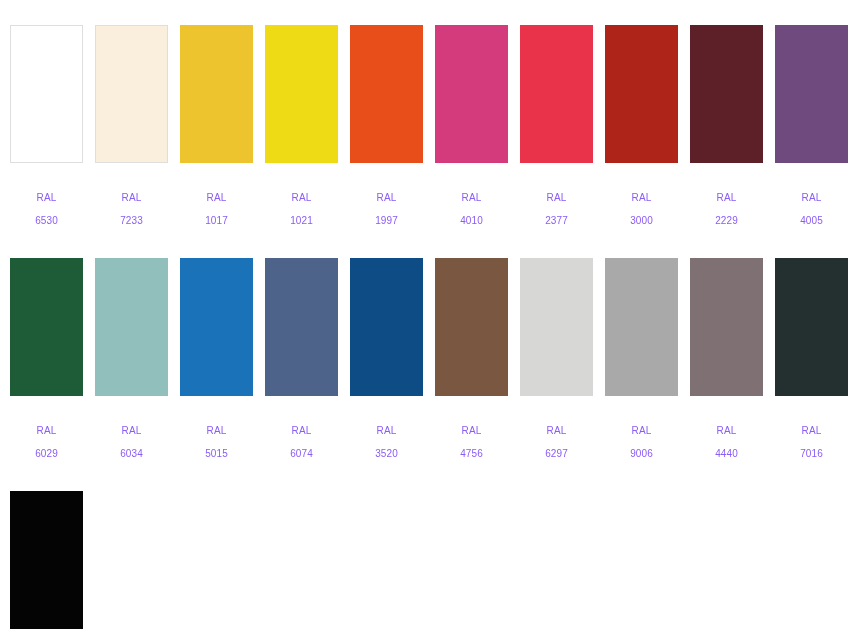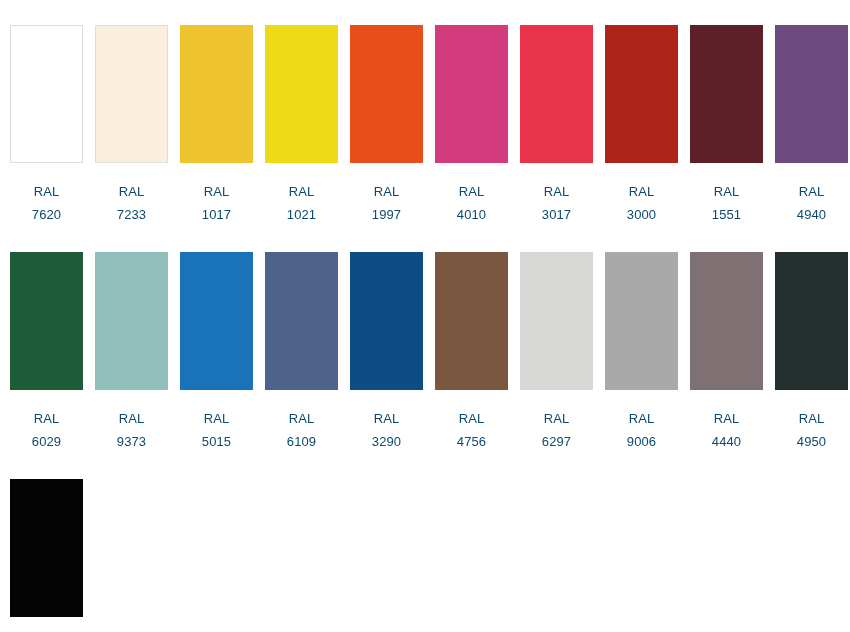--- a/index.html
+++ b/index.html
@@ -43,43 +43,43 @@
   .swatch-chip {
     width: 73px;
     height: 138px;
     box-sizing: border-box;
     display: block;
   }
   .swatch-chip.bordered {
     border: 1px solid #dededc;
   }
   .swatch-label {
-    margin-top: 17px;
+    margin-top: 23px;
     width: 100%;
     text-align: center;
-    color: #0c4a6e;
-    font-size: 13px;
+    color: #8b5cf6;
+    font-size: 10px;
     line-height: 23px;
     font-family: "Liberation Sans", sans-serif;
     letter-spacing: 0.1px;
   }
   .swatch-label .lbl-line {
     display: block;
   }
 </style>
 </head>
 <body>
 
 <div id="palette-sheet">
   <div class="swatch-row" id="row-1">
       <div class="swatch-cell">
         <div class="swatch-chip bordered" style="background-color: rgb(255, 255, 255);"></div>
         <div class="swatch-label">
           <span class="lbl-line">RAL</span>
-          <span class="lbl-line">7620</span>
+          <span class="lbl-line">6530</span>
         </div>
       </div>
       <div class="swatch-cell">
         <div class="swatch-chip bordered" style="background-color: rgb(250, 238, 220);"></div>
         <div class="swatch-label">
           <span class="lbl-line">RAL</span>
           <span class="lbl-line">7233</span>
         </div>
       </div>
       <div class="swatch-cell">
@@ -107,79 +107,79 @@
         <div class="swatch-chip" style="background-color: rgb(211, 59, 125);"></div>
         <div class="swatch-label">
           <span class="lbl-line">RAL</span>
           <span class="lbl-line">4010</span>
         </div>
       </div>
       <div class="swatch-cell">
         <div class="swatch-chip" style="background-color: rgb(232, 51, 74);"></div>
         <div class="swatch-label">
           <span class="lbl-line">RAL</span>
-          <span class="lbl-line">3017</span>
+          <span class="lbl-line">2377</span>
         </div>
       </div>
       <div class="swatch-cell">
         <div class="swatch-chip" style="background-color: rgb(175, 36, 24);"></div>
         <div class="swatch-label">
           <span class="lbl-line">RAL</span>
           <span class="lbl-line">3000</span>
         </div>
       </div>
       <div class="swatch-cell">
         <div class="swatch-chip" style="background-color: rgb(94, 32, 40);"></div>
         <div class="swatch-label">
           <span class="lbl-line">RAL</span>
-          <span class="lbl-line">1551</span>
+          <span class="lbl-line">2229</span>
         </div>
       </div>
       <div class="swatch-cell">
         <div class="swatch-chip" style="background-color: rgb(110, 74, 126);"></div>
         <div class="swatch-label">
           <span class="lbl-line">RAL</span>
-          <span class="lbl-line">4940</span>
+          <span class="lbl-line">4005</span>
         </div>
       </div>
     </div>
   <div class="swatch-row" id="row-2">
       <div class="swatch-cell">
         <div class="swatch-chip" style="background-color: rgb(29, 92, 55);"></div>
         <div class="swatch-label">
           <span class="lbl-line">RAL</span>
           <span class="lbl-line">6029</span>
         </div>
       </div>
       <div class="swatch-cell">
         <div class="swatch-chip" style="background-color: rgb(144, 191, 188);"></div>
         <div class="swatch-label">
           <span class="lbl-line">RAL</span>
-          <span class="lbl-line">9373</span>
+          <span class="lbl-line">6034</span>
         </div>
       </div>
       <div class="swatch-cell">
         <div class="swatch-chip" style="background-color: rgb(26, 114, 184);"></div>
         <div class="swatch-label">
           <span class="lbl-line">RAL</span>
           <span class="lbl-line">5015</span>
         </div>
       </div>
       <div class="swatch-cell">
         <div class="swatch-chip" style="background-color: rgb(77, 99, 137);"></div>
         <div class="swatch-label">
           <span class="lbl-line">RAL</span>
-          <span class="lbl-line">6109</span>
+          <span class="lbl-line">6074</span>
         </div>
       </div>
       <div class="swatch-cell">
         <div class="swatch-chip" style="background-color: rgb(14, 76, 134);"></div>
         <div class="swatch-label">
           <span class="lbl-line">RAL</span>
-          <span class="lbl-line">3290</span>
+          <span class="lbl-line">3520</span>
         </div>
       </div>
       <div class="swatch-cell">
         <div class="swatch-chip" style="background-color: rgb(122, 87, 64);"></div>
         <div class="swatch-label">
           <span class="lbl-line">RAL</span>
           <span class="lbl-line">4756</span>
         </div>
       </div>
       <div class="swatch-cell">
@@ -200,21 +200,21 @@
         <div class="swatch-chip" style="background-color: rgb(127, 112, 115);"></div>
         <div class="swatch-label">
           <span class="lbl-line">RAL</span>
           <span class="lbl-line">4440</span>
         </div>
       </div>
       <div class="swatch-cell">
         <div class="swatch-chip" style="background-color: rgb(36, 47, 47);"></div>
         <div class="swatch-label">
           <span class="lbl-line">RAL</span>
-          <span class="lbl-line">4950</span>
+          <span class="lbl-line">7016</span>
         </div>
       </div>
     </div>
   <div class="swatch-row" id="row-3">
       <div class="swatch-cell">
         <div class="swatch-chip" style="background-color: rgb(4, 4, 4);"></div>
         <div class="swatch-label">
           <span class="lbl-line">RAL</span>
         </div>
       </div>

